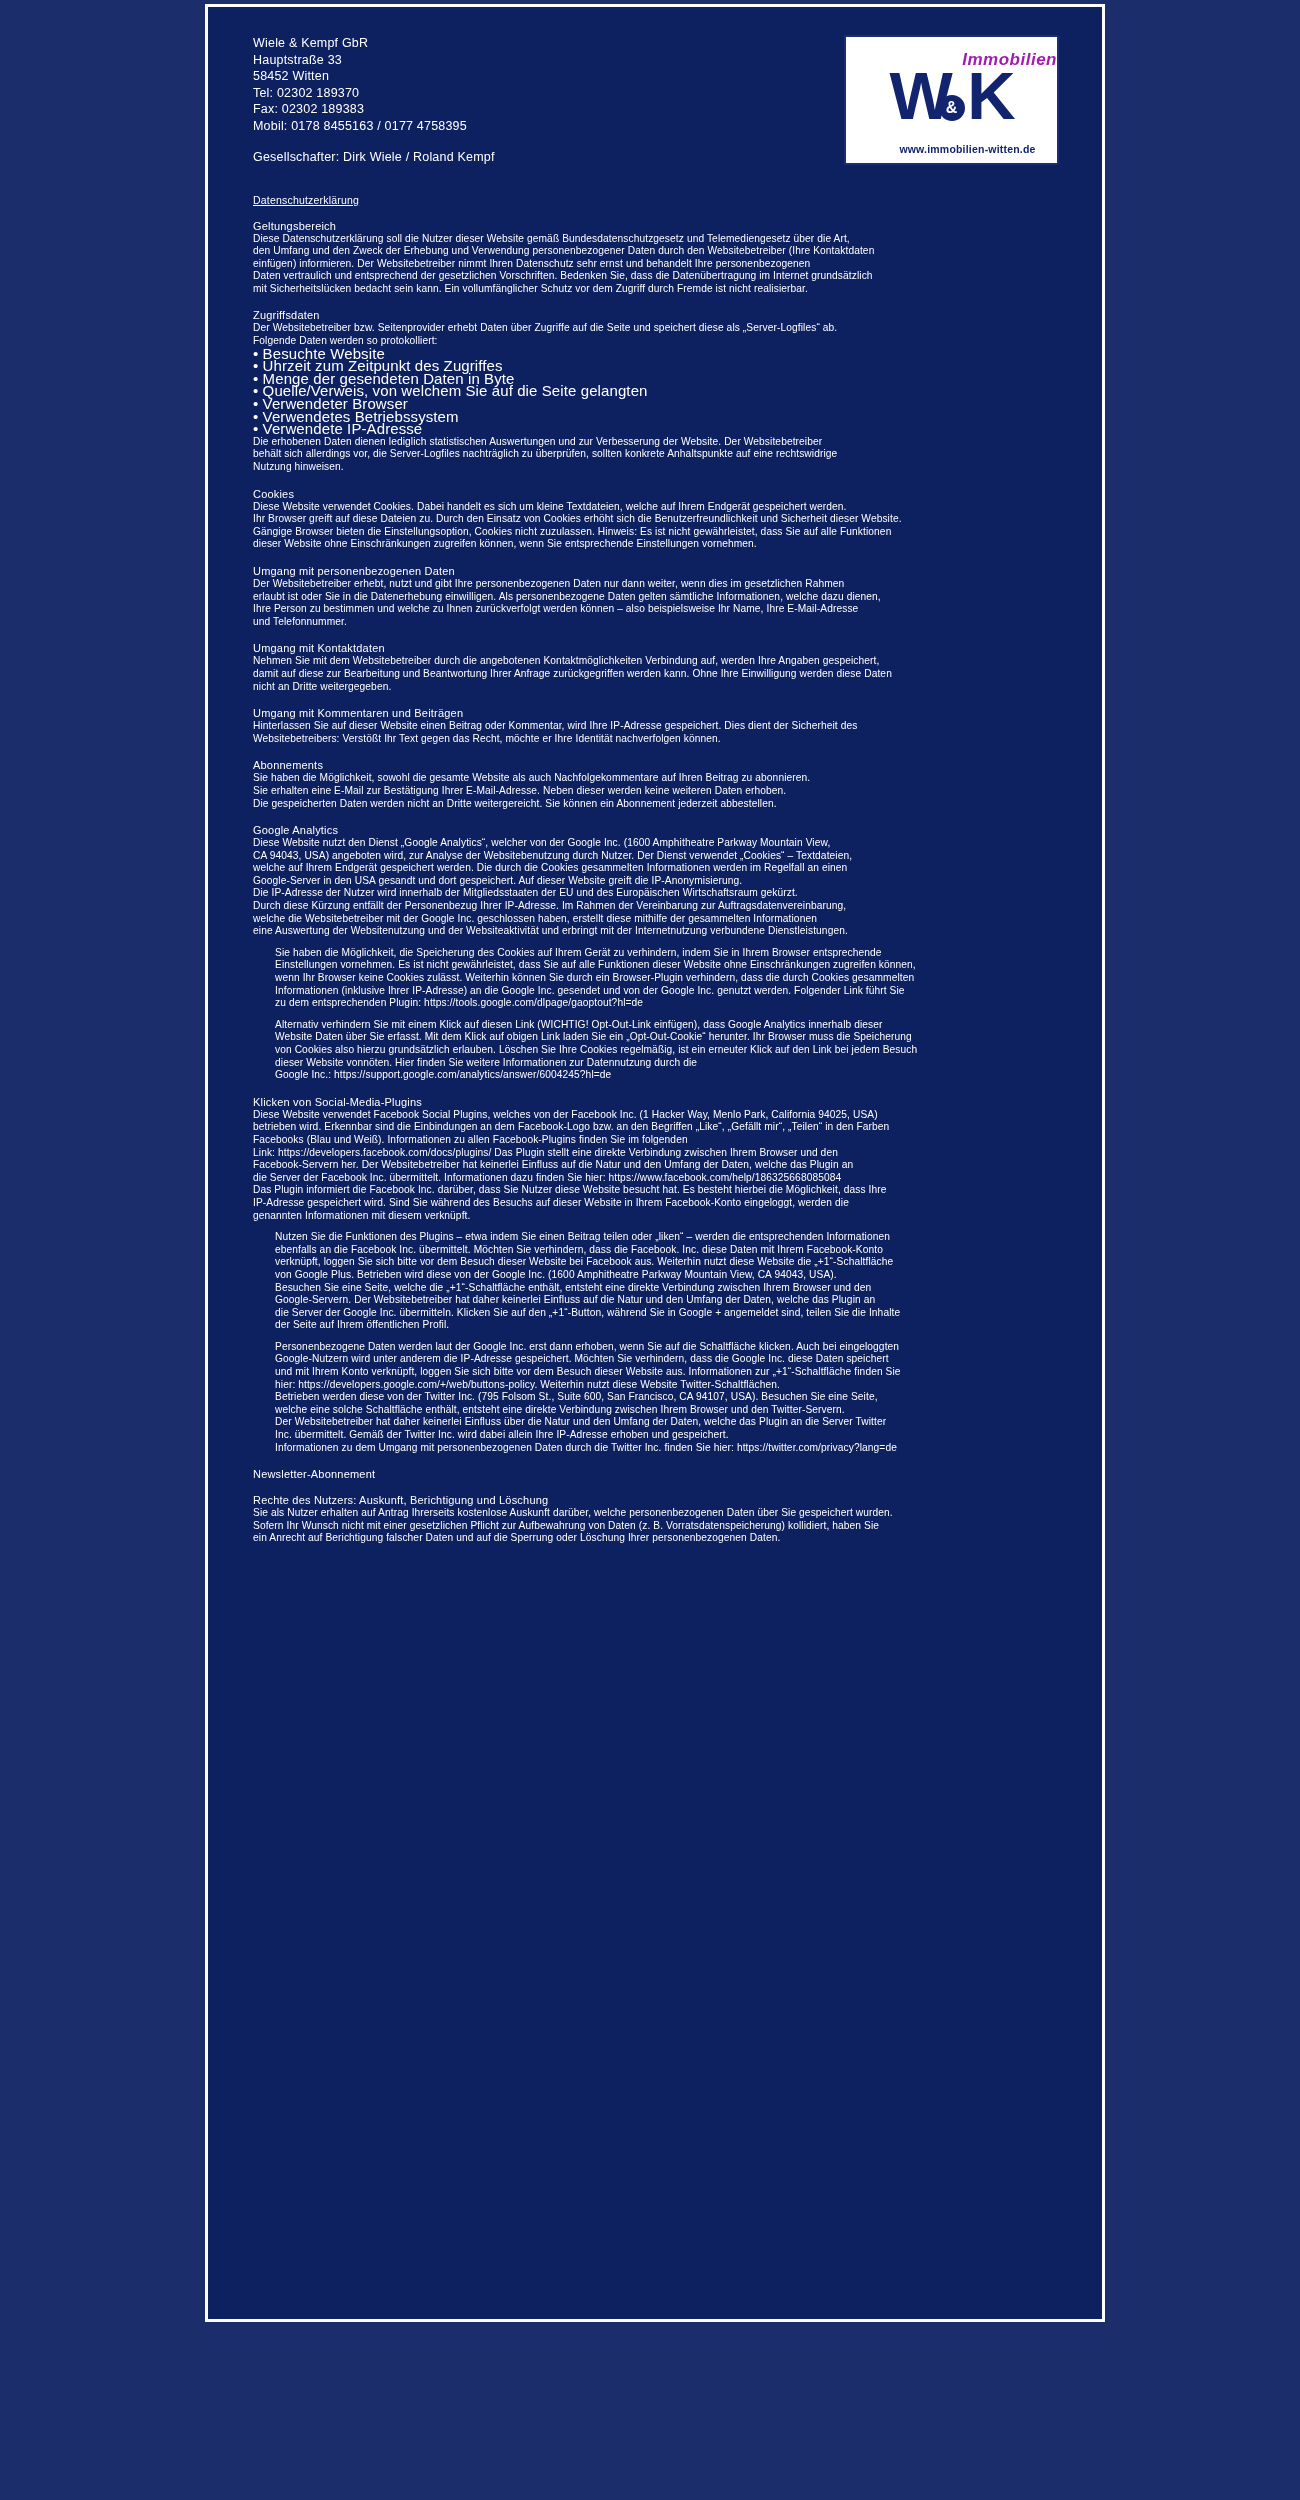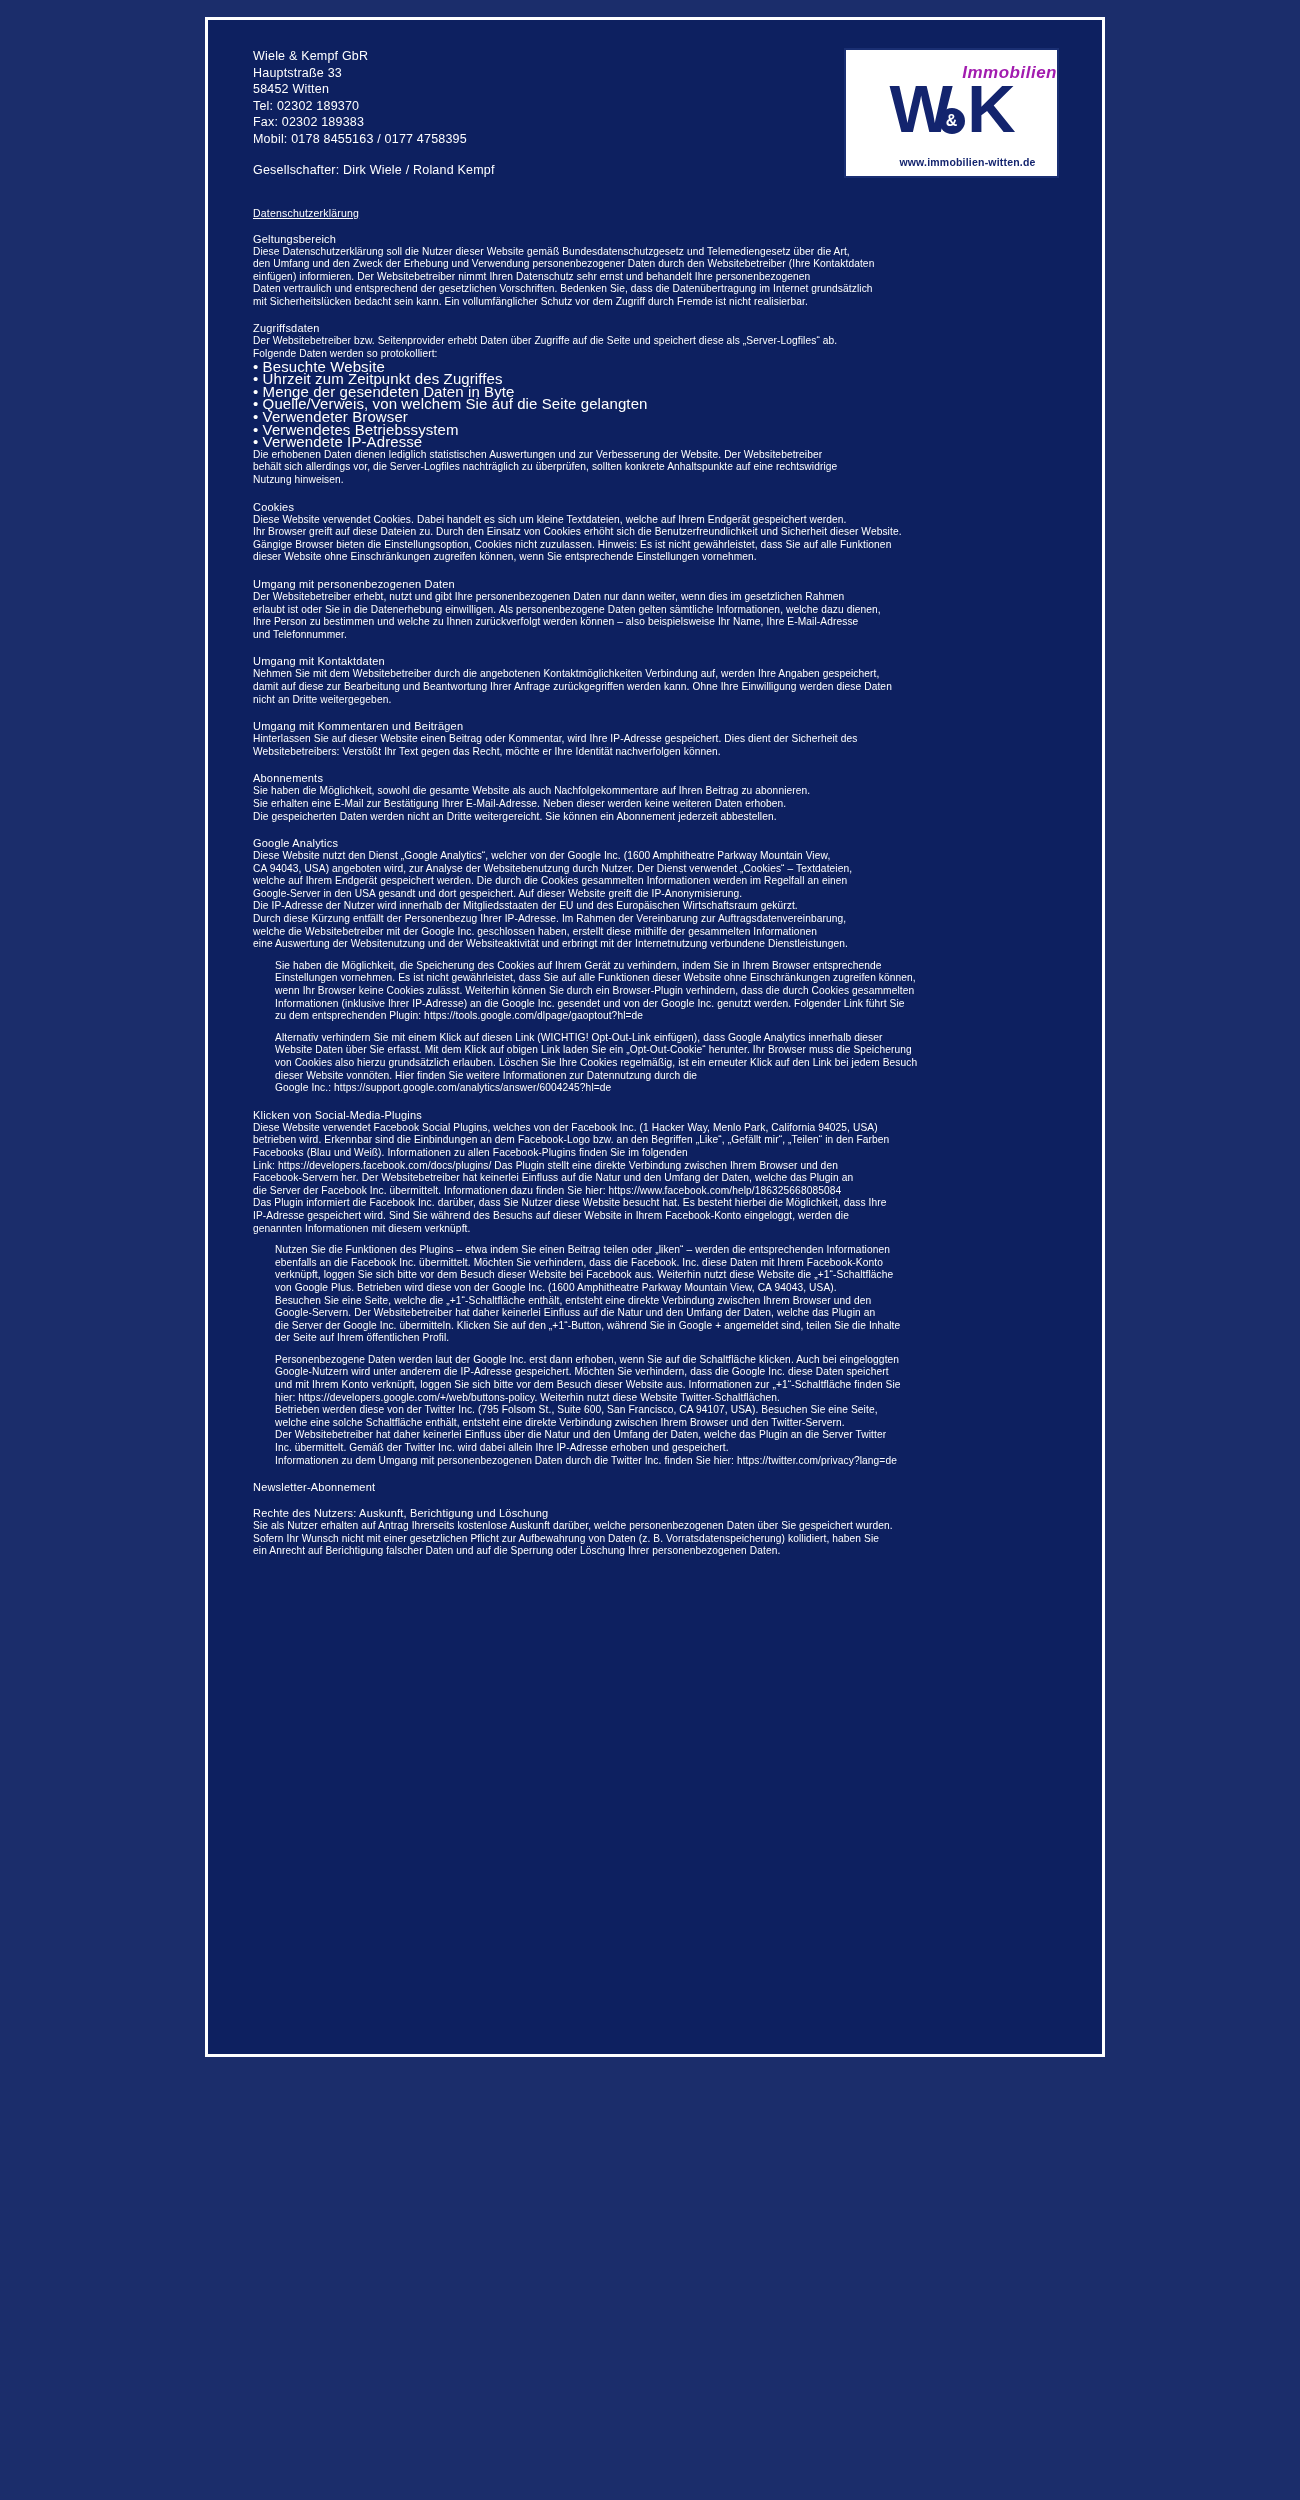--- a/index.html
+++ b/index.html
@@ -10,23 +10,23 @@
   body {
     width: 1300px;
     height: 2500px;
     position: relative;
     font-family: "Liberation Sans", sans-serif;
     overflow: hidden;
   }
   .page {
     position: absolute;
     left: 205px;
-    top: 17px;
+    top: 4px;
     width: 900px;
-    height: 2040px;
+    height: 2318px;
     background: #0d2060;
     border: 3px solid #ffffff;
     box-sizing: border-box;
   }
   .inner {
     position: absolute;
     left: 45px;
     top: 28px;
     right: 40px;
   }

